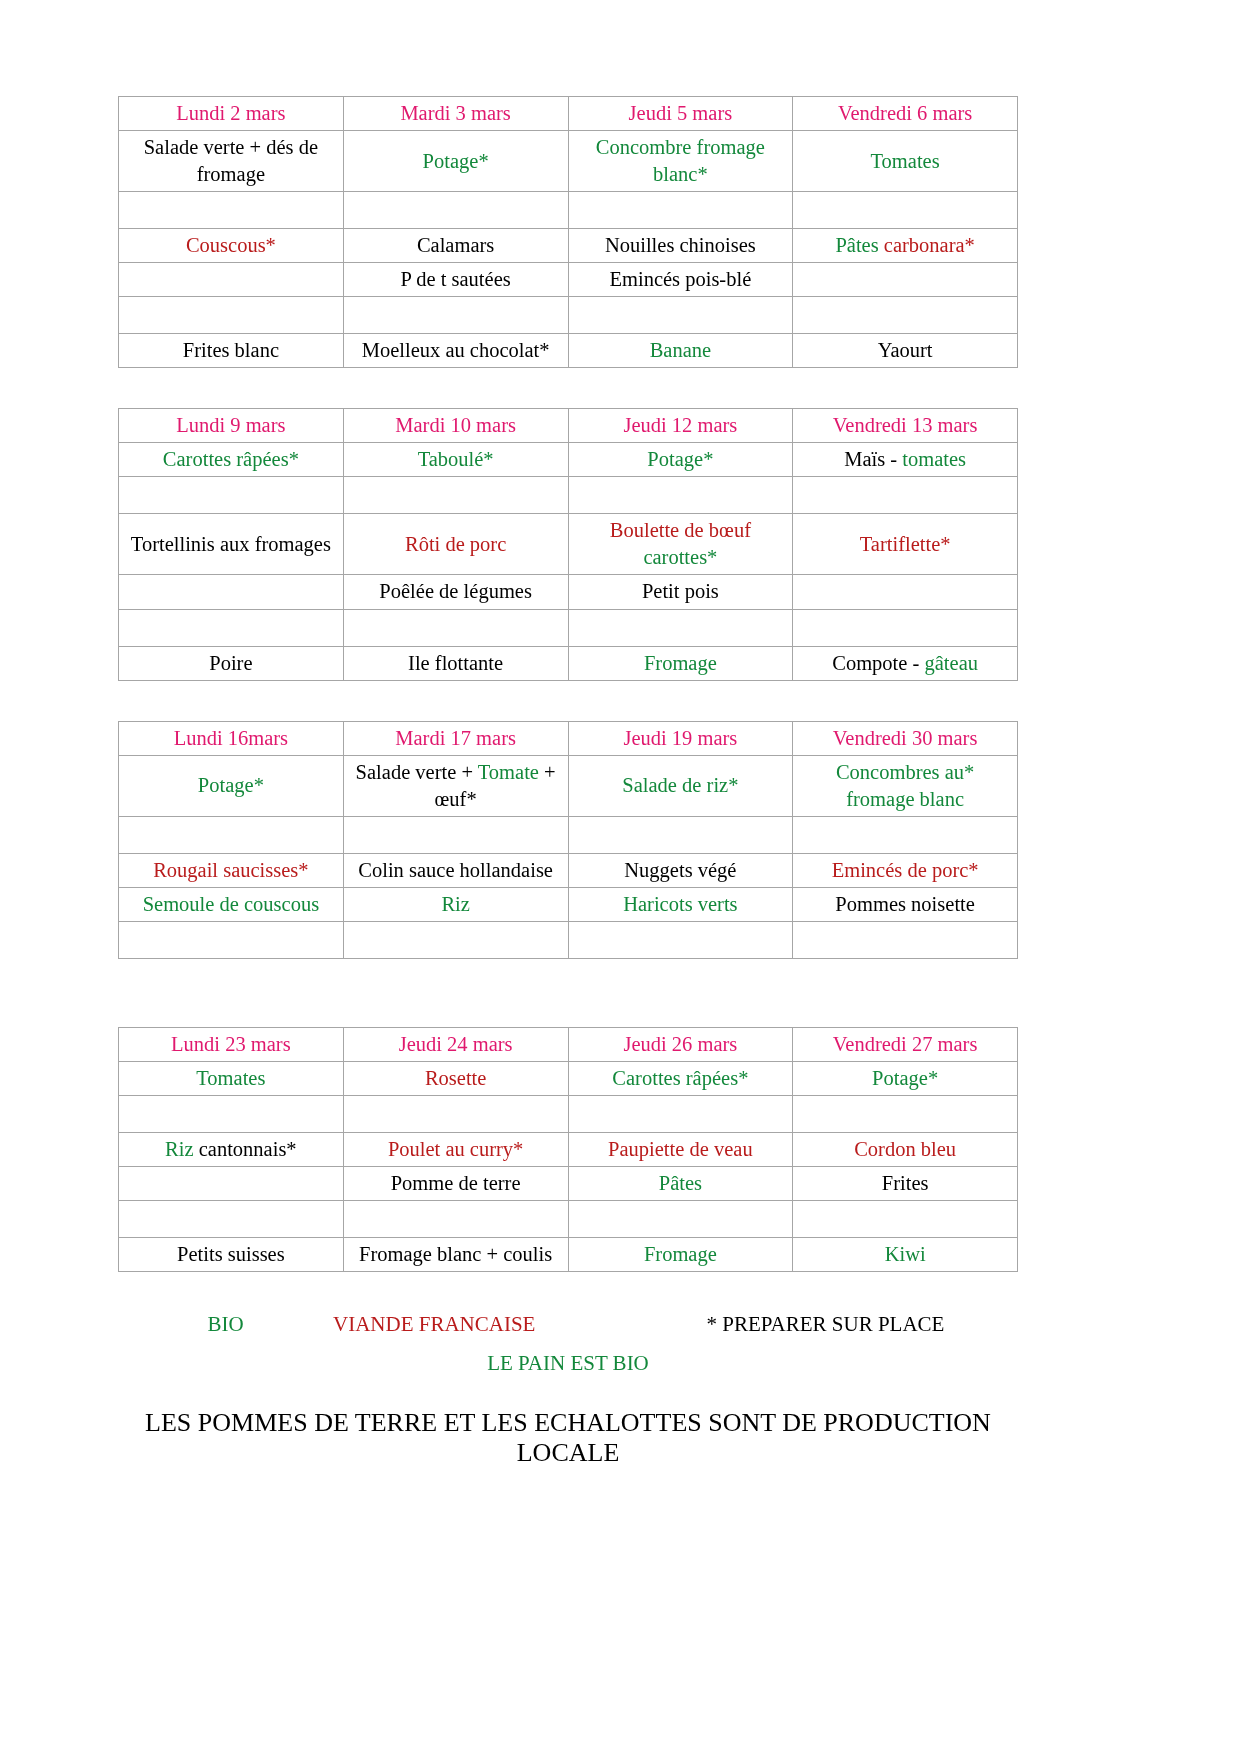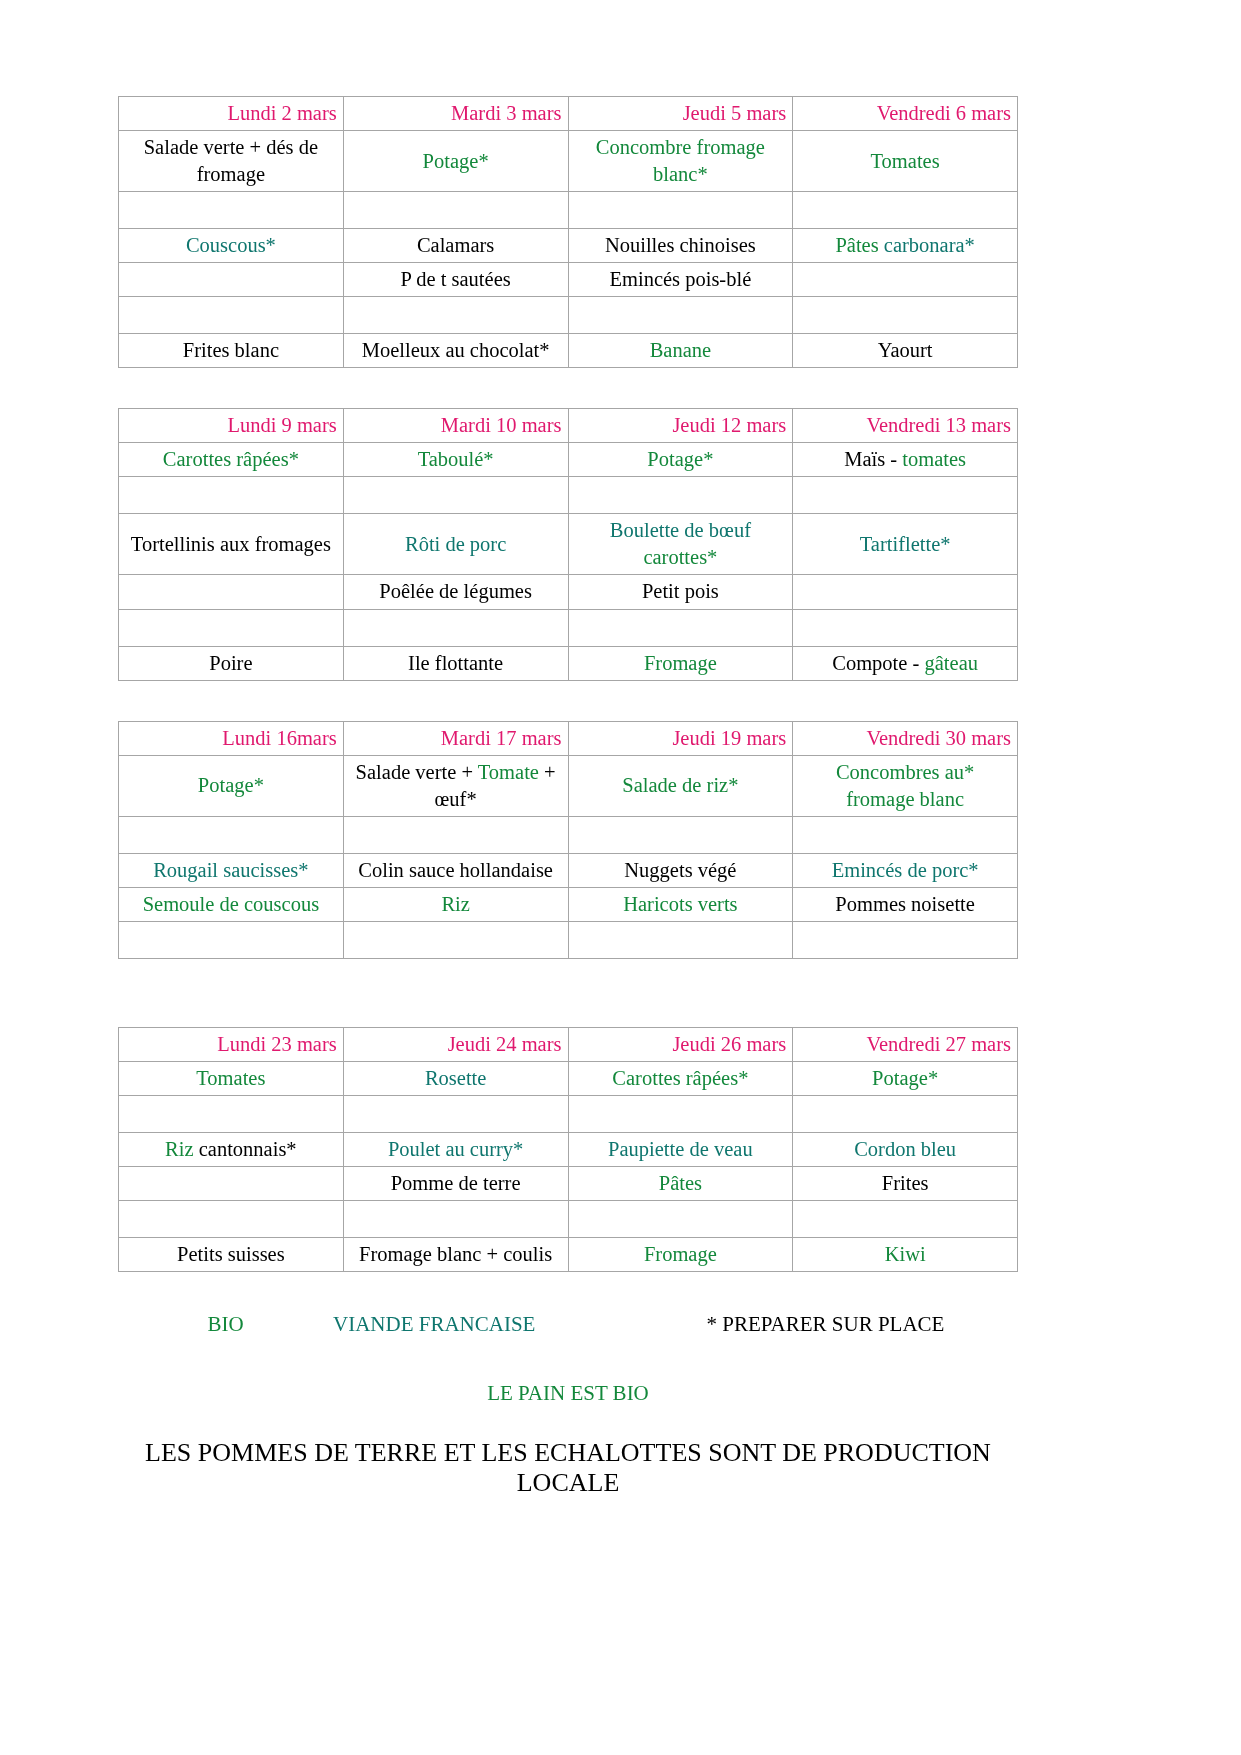--- a/index.html
+++ b/index.html
@@ -34,25 +34,24 @@
     font-size: 20.5px;
     line-height: 1.32;
     height: 20px;
     word-wrap: break-word;
   }
   table.menu td.spacer {
     height: 30px;
   }
   table.menu tr.head td {
     font-size: 20.5px;
-    text-align: right;
   }
   .c-pink   { color: #e0196e; }
   .c-green  { color: #13883b; }
-  .c-blue   { color: #0f766e; }
+  .c-blue   { color: #b91c1c; }
   .c-black  { color: #000000; }
 
   .gap-small { height: 28px; }
 
   .footer {
     width: 900px;
     margin-top: 14px;
   }
   .footer-row1 {
     display: flex;
@@ -69,21 +68,21 @@
     width: 300px;
     text-align: left;
   }
   .footer-prep {
     flex: 1;
     text-align: center;
   }
   .footer-row2 {
     text-align: center;
     font-size: 21px;
-    margin-top: 44px;
+    margin-top: 14px;
   }
   .footer-row3 {
     text-align: center;
     font-size: 26px;
     margin-top: 32px;
   }
 </style>
 </head>
 <body>
 

